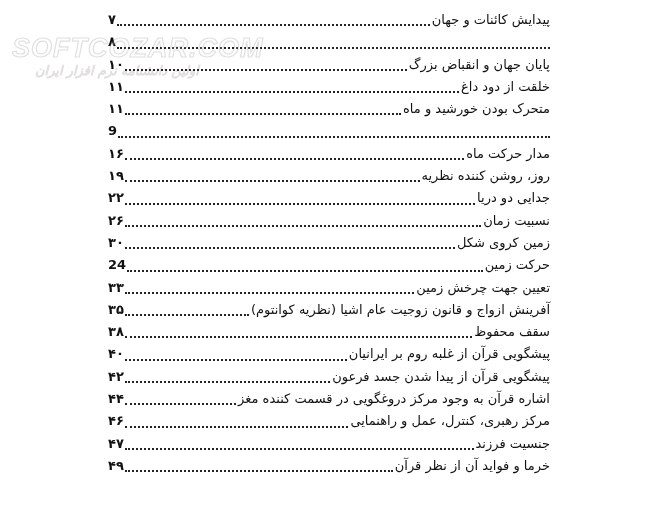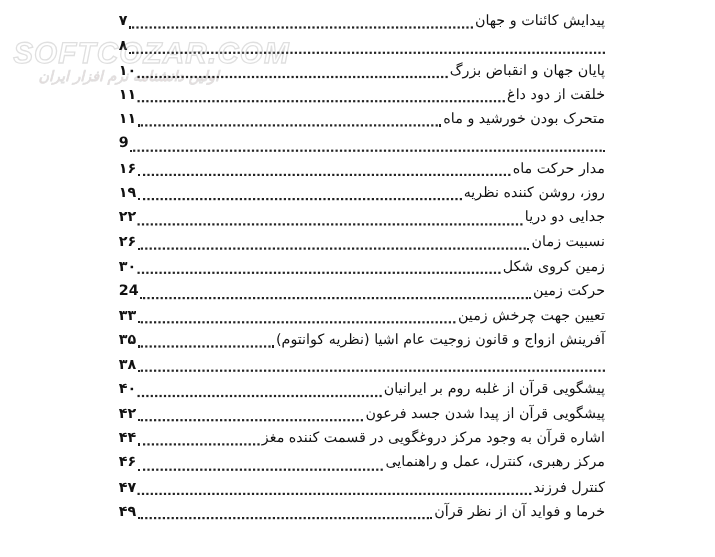--- a/index.html
+++ b/index.html
@@ -144,20 +144,21 @@
     <span class="toc-title">تعیین جهت چرخش زمین</span>
     <span class="toc-dots"></span>
     <span class="toc-page">۳۳</span>
   </div>
   <div class="toc-row">
     <span class="toc-title">آفرینش ازواج و قانون زوجیت عام اشیا (نظریه کوانتوم)</span>
     <span class="toc-dots"></span>
     <span class="toc-page">۳۵</span>
   </div>
   <div class="toc-row">
+    <span class="toc-title">سقف محفوظ</span>
     <span class="toc-dots"></span>
     <span class="toc-page">۳۸</span>
   </div>
   <div class="toc-row">
     <span class="toc-title">پیشگویی قرآن از غلبه روم بر ایرانیان</span>
     <span class="toc-dots"></span>
     <span class="toc-page">۴۰</span>
   </div>
   <div class="toc-row">
     <span class="toc-title">پیشگویی قرآن از پیدا شدن جسد فرعون</span>
@@ -168,21 +169,21 @@
     <span class="toc-title">اشاره قرآن به وجود مرکز دروغگویی در قسمت کننده مغز</span>
     <span class="toc-dots"></span>
     <span class="toc-page">۴۴</span>
   </div>
   <div class="toc-row">
     <span class="toc-title">مرکز رهبری، کنترل، عمل و راهنمایی</span>
     <span class="toc-dots"></span>
     <span class="toc-page">۴۶</span>
   </div>
   <div class="toc-row">
-    <span class="toc-title">کنترل فرزند</span>
+    <span class="toc-title">جنسیت فرزند</span>
     <span class="toc-dots"></span>
     <span class="toc-page">۴۷</span>
   </div>
   <div class="toc-row">
     <span class="toc-title">خرما و فواید آن از نظر قرآن</span>
     <span class="toc-dots"></span>
     <span class="toc-page">۴۹</span>
   </div>
 </div>
 

